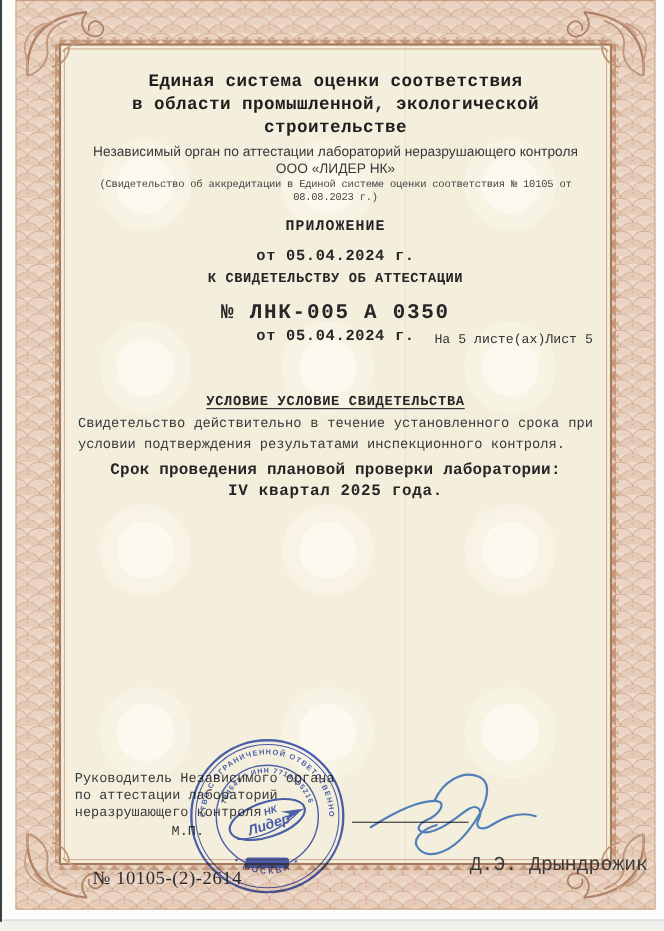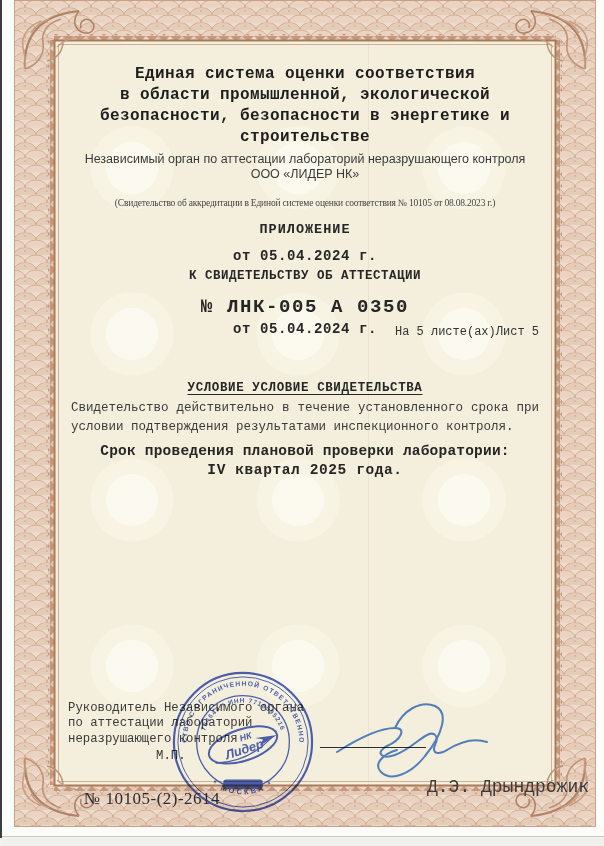--- a/index.html
+++ b/index.html
@@ -28,21 +28,21 @@
   }
   .border-svg{position:absolute;left:0;top:0;z-index:1;}
   .crease{position:absolute;left:354px;top:40px;height:745px;width:1px;background:rgba(160,130,100,.10);z-index:2;}
 
   .content{
     position:absolute;left:40px;right:40px;top:38px;bottom:42px;
     padding:0 17px;z-index:2;text-align:center;
   }
   .title{margin-top:26px;font-size:16px;line-height:21px;font-weight:bold;letter-spacing:.4px;color:#1e1e1e;}
   .org{margin-top:4px;font-size:12.5px;line-height:15px;font-family:"Liberation Sans","DejaVu Sans",sans-serif;color:#3a3a3a;}
-  .accr{margin-top:15px;font-size:9.5px;line-height:12px;letter-spacing:-.2px;color:#444;font-family:Liberation Serif, serif;}
+  .accr{margin-top:1px;font-size:9.5px;line-height:12px;letter-spacing:-.2px;color:#444;}
   .annex-heading{margin-top:12px;font-size:13.5px;line-height:18px;font-weight:bold;letter-spacing:1px;}
   .date-line{margin-top:8px;font-size:14px;line-height:18px;font-weight:bold;letter-spacing:.6px;}
   .date-line.second{margin-top:1px;}
   .tocert{margin-top:3px;font-size:12.5px;line-height:16px;font-weight:bold;letter-spacing:.5px;}
   .number{margin-top:12px;font-size:19px;line-height:23px;font-weight:bold;letter-spacing:1.6px;}
   .sheets-row{margin-top:-13px;display:flex;justify-content:flex-end;font-size:12px;line-height:15px;color:#333;}
   .cond-heading{margin-top:40px;font-size:12.5px;line-height:16px;font-weight:bold;letter-spacing:.6px;}
   .cond-heading span{text-decoration:underline;text-underline-offset:3px;}
   .cond-body{margin:3px 0 0 0;font-size:12.5px;line-height:19px;text-align:justify;color:#3a3a3a;}
   .insp1{margin-top:5px;font-size:14.5px;line-height:19px;font-weight:bold;letter-spacing:.2px;}
@@ -117,21 +117,20 @@
       <use href="#orn" transform="translate(3,824) scale(1,-1)"></use>
       <use href="#orn" transform="translate(579,824) scale(-1,-1)"></use>
     </svg>
 
     <div class="crease"></div>
 
     <div class="content">
       <div class="title">
         <div>Единая система оценки соответствия</div>
         <div>в области промышленной, экологической</div>
-        <div>безопасности, безопасности в энергетике и</div>
         <div>строительстве</div>
       </div>
       <div class="org">Независимый орган по аттестации лабораторий неразрушающего контроля ООО «ЛИДЕР НК»</div>
       <div class="accr">(Свидетельство об аккредитации в Единой системе оценки соответствия № 10105 от 08.08.2023 г.)</div>
       <div class="annex-heading">ПРИЛОЖЕНИЕ</div>
       <div class="date-line">от 05.04.2024 г.</div>
       <div class="tocert">К СВИДЕТЕЛЬСТВУ ОБ АТТЕСТАЦИИ</div>
       <div class="number">№ ЛНК-005 А 0350</div>
       <div class="date-line second">от 05.04.2024 г.</div>
       <div class="sheets-row">

